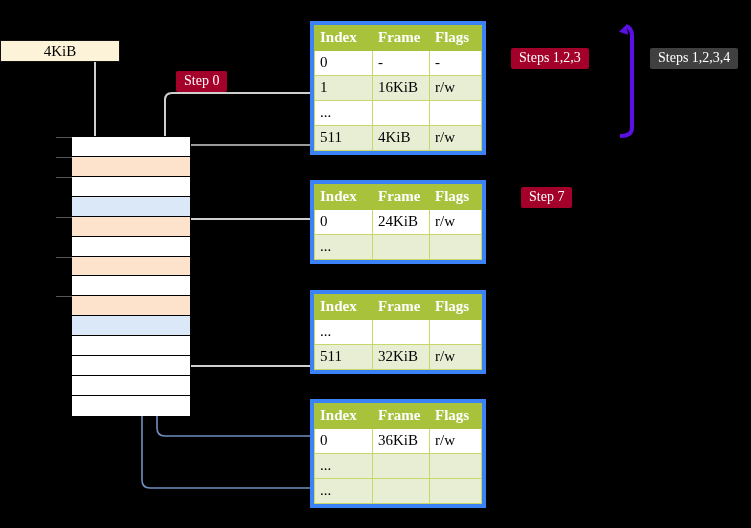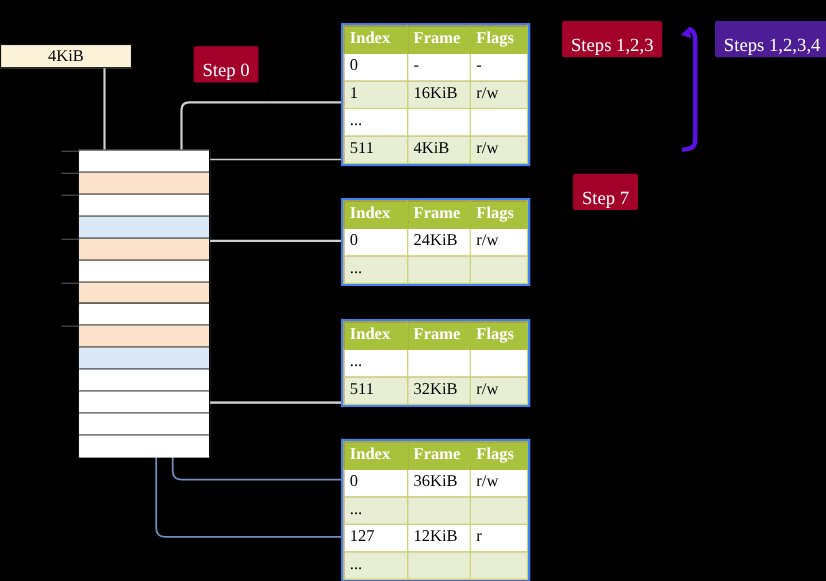--- a/index.html
+++ b/index.html
@@ -7,22 +7,22 @@
     width:751px;height:528px;position:relative;overflow:hidden;
     font-family:"Liberation Serif","DejaVu Serif",serif;
     color:#000;
   }
   .stage{position:absolute;left:0;top:0;width:751px;height:528px;}
   .svg-layer{position:absolute;left:0;top:0;width:751px;height:528px;pointer-events:none;}
 
   
   .ptable{
     position:absolute;
-    border:2px solid #3b82f6;
-    background:#be185d;
+    border:4px solid #3b82f6;
+    background:#5eead4;
     border-collapse:collapse;
     font-size:15px;
     line-height:1;
   }
   .ptable table{border-collapse:collapse;width:100%;}
   .ptable th,.ptable td{
     border:1px solid #c9d66a;
     padding:4px 5px 5px 5px;
     text-align:left;
     font-weight:normal;
@@ -67,28 +67,29 @@
   }
 
   
   .sizebox{
     position:absolute;left:0px;top:40px;width:120px;height:22px;
     background:#fdf3d8;border:1px solid #111;box-sizing:border-box;
     text-align:center;font-size:15px;line-height:20px;color:#000;
   }
   .badge{
     position:absolute;
-    padding:14px 8px 3px 8px;
-    font-size:17px;line-height:16px;
+    padding:2px 8px 3px 8px;
+    font-size:14px;line-height:16px;
     color:#ffffff;
     border-radius:2px;
     white-space:nowrap;
+    margin-top:29px;
   }
   .badge.crimson{background:#a3002a;}
-  .badge.violet{background:#4c1d95;}
+  .badge.violet{background:#404040;}
 </style>
 </head>
 <body>
 
 <div class="stage">
 
   <div class="sizebox">
     <span>4KiB</span>
   </div>
 
@@ -268,25 +269,20 @@
           <tr class="odd">
             <td class="col-index">0</td>
             <td class="col-frame">36KiB</td>
             <td class="col-flags">r/w</td>
           </tr>
           <tr class="even">
             <td class="col-index">...</td>
             <td class="col-frame"></td>
             <td class="col-flags"></td>
           </tr>
-          <tr class="odd">
-            <td class="col-index">127</td>
-            <td class="col-frame">12KiB</td>
-            <td class="col-flags">r</td>
-          </tr>
           <tr class="even">
             <td class="col-index">...</td>
             <td class="col-frame"></td>
             <td class="col-flags"></td>
           </tr>
         </tbody>
     </table>
   </div>
 
 </div>

